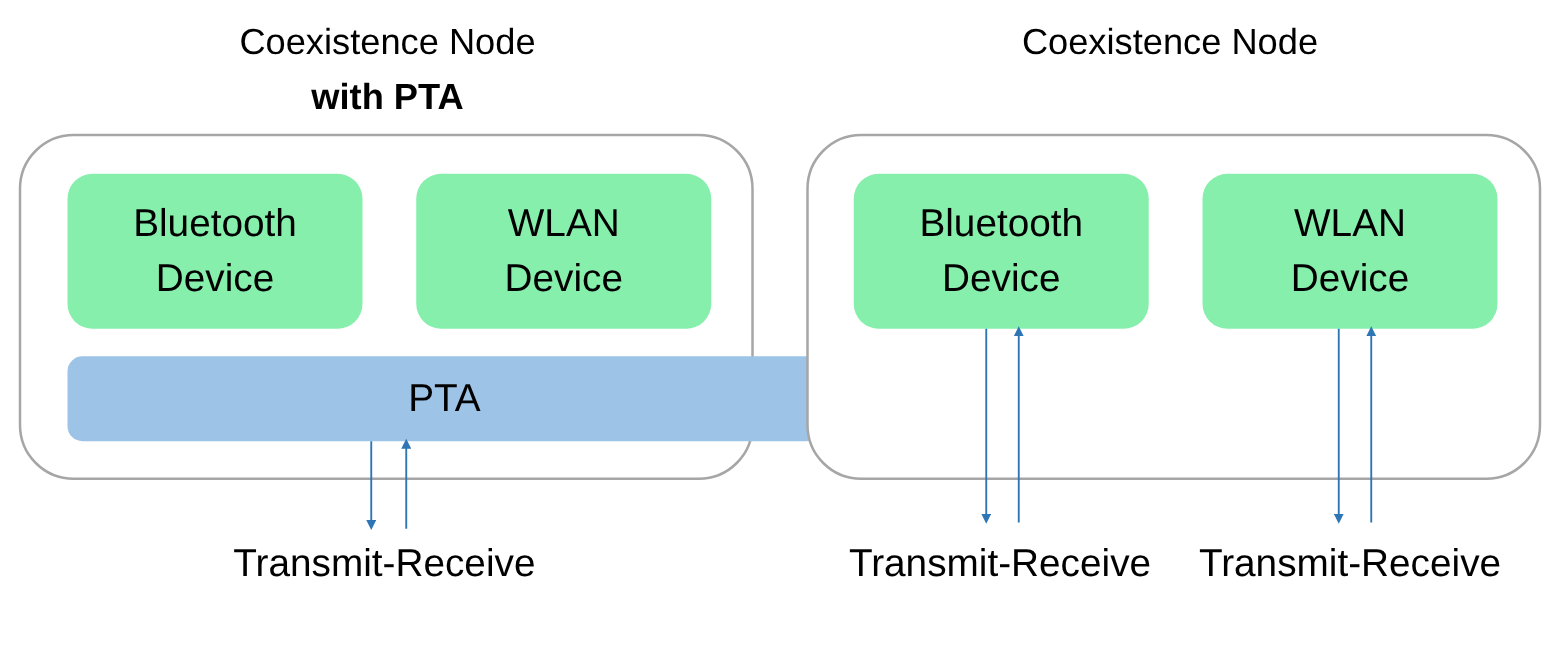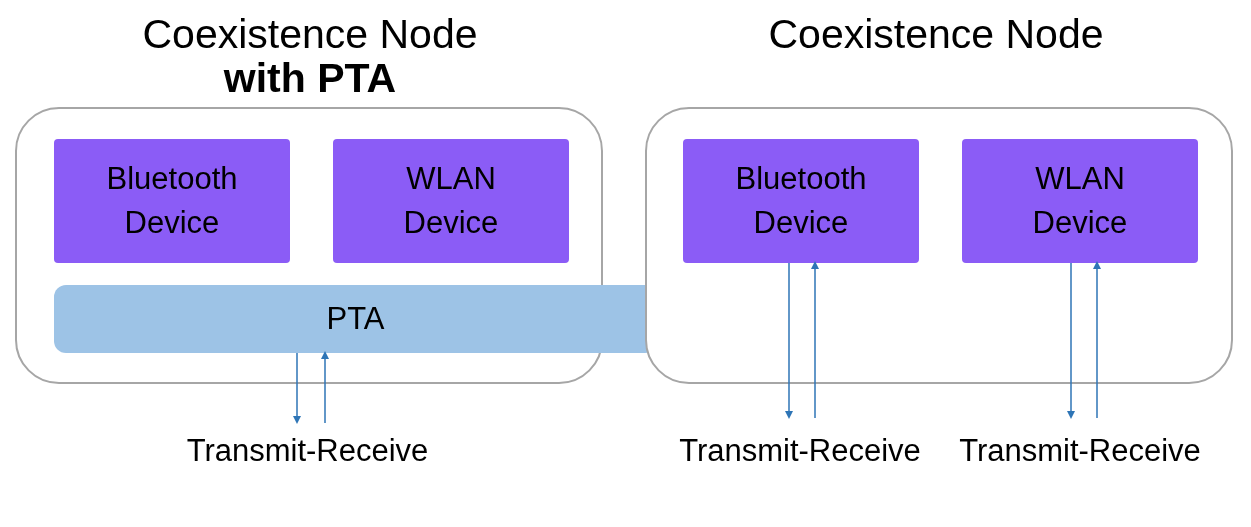--- a/index.html
+++ b/index.html
@@ -1,21 +1,21 @@
 <!DOCTYPE html>
 <html><head>
 <meta charset="utf-8">
 <style>
   html, body { margin: 0; padding: 0; background: #ffffff; }
   body { width: 1251px; height: 527px; position: relative; overflow: hidden;
          font-family: "Liberation Sans", "DejaVu Sans", sans-serif; color: #000; }
-  .title { position: absolute; text-align: center; font-size: 41px; line-height: 44px; }
+  .title { position: absolute; text-align: center; font-size: 29px; line-height: 44px; }
   .title .b { font-weight: bold; display: block; }
   .node { position: absolute; border: 2px solid #a6a6a6; border-radius: 44px; box-sizing: border-box; background: #fff; }
-  .dev { position: absolute; background: #8b5cf6; border-radius: 4px; display: flex; align-items: center;
+  .dev { position: absolute; background: #86efac; border-radius: 20px; display: flex; align-items: center;
          justify-content: center; text-align: center; font-size: 31px; line-height: 44px; }
   .pta { position: absolute; background: #9dc3e6; border-radius: 12px; display: flex; align-items: center;
          justify-content: center; font-size: 31px; }
   .label { position: absolute; text-align: center; font-size: 31px; line-height: 42px; }
   svg.arrows { position: absolute; left: 0; top: 0; }
 </style>
 </head>
 <body>
 
 <div class="title" style="left:100px; top:12px; width:420px;">

